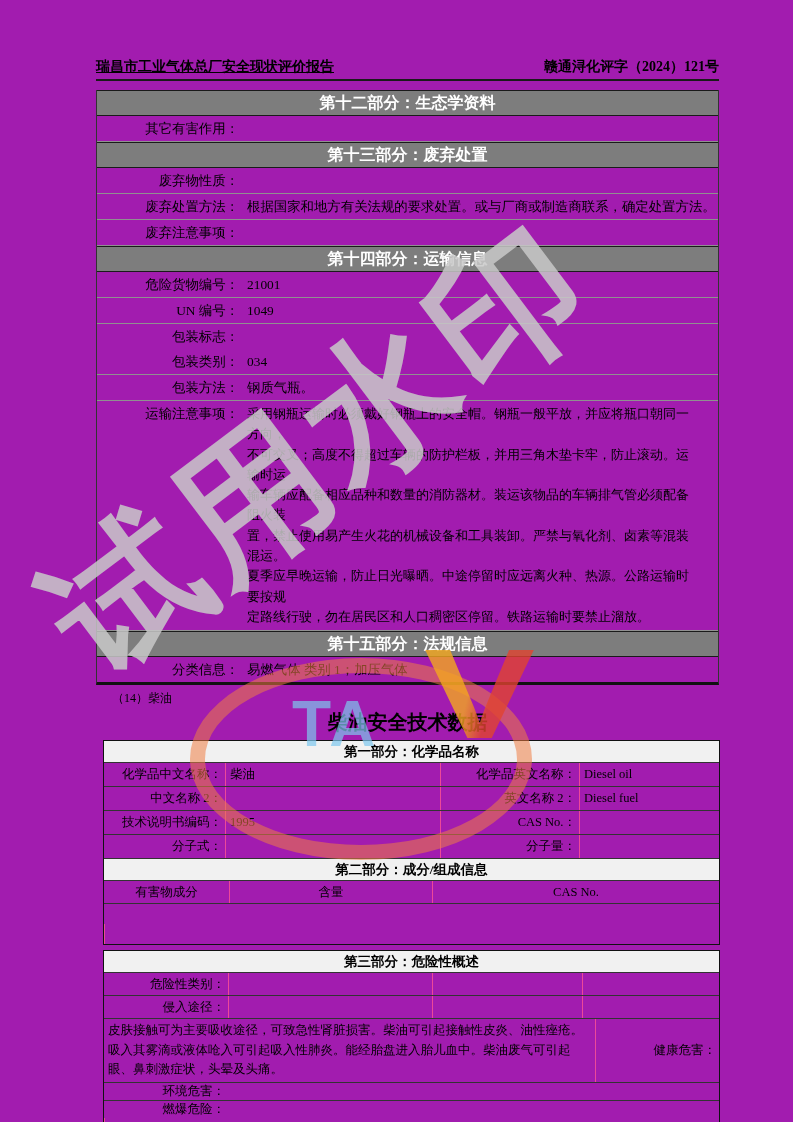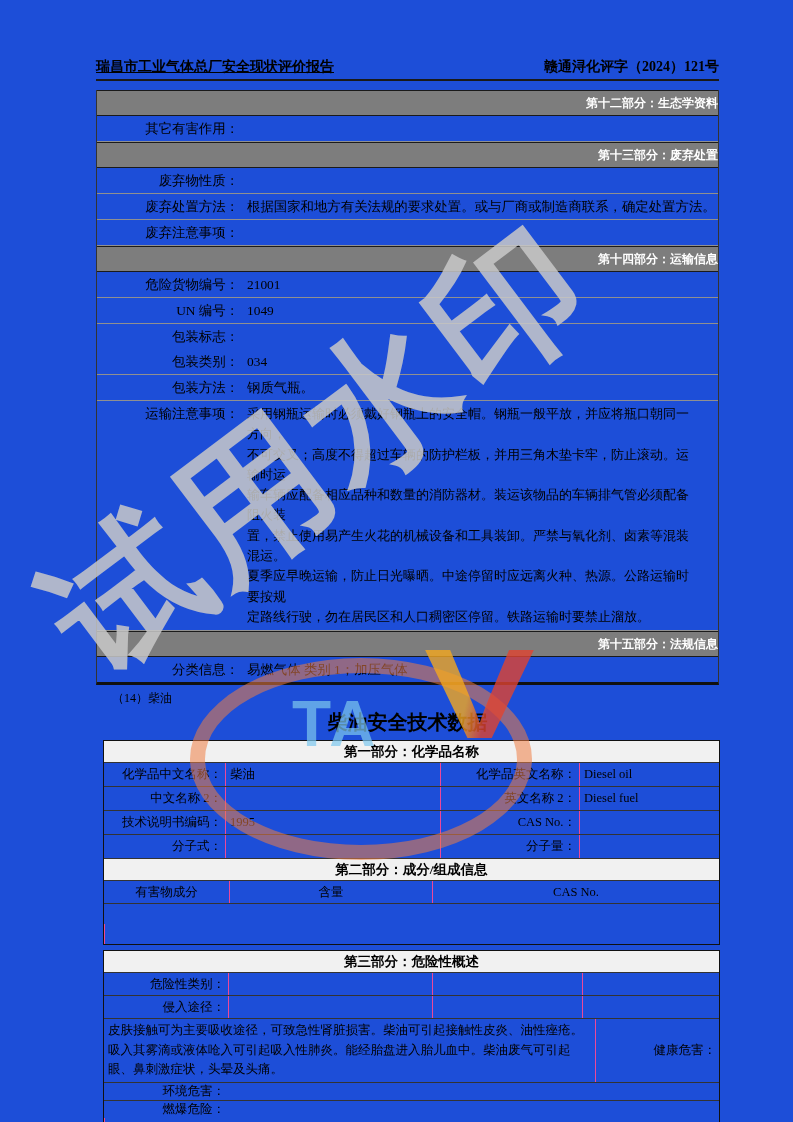--- a/index.html
+++ b/index.html
@@ -1,29 +1,29 @@
 <!DOCTYPE html>
 <html><head>
 <meta charset="utf-8">
 <style>
   html,body{margin:0;padding:0;background:#e8e8e8;}
-  .page{position:relative;width:793px;height:1122px;background:#1d4ed8;overflow:hidden;
+  .page{position:relative;width:793px;height:1122px;background:#a21caf;overflow:hidden;
         font-family:"Liberation Serif","DejaVu Serif",serif;color:#000;}
   .content{position:absolute;left:96px;top:58px;width:623px;z-index:1;}
 
   
   .doc-header{display:flex;justify-content:space-between;align-items:flex-end;
               border-bottom:2px solid #1a1a1a;padding-bottom:3px;font-weight:bold;font-size:14px;}
   .doc-header .left{text-decoration:underline;}
 
   
   .msds{border-left:1.5px solid #333;border-right:1.5px solid #333;border-bottom:3px solid #111;
         margin-top:9px;font-size:13.4px;}
-  .band{background:#7d7d7d;color:#fff;font-weight:bold;text-align:right;
-        height:24px;line-height:24px;font-size:12px;
+  .band{background:#7d7d7d;color:#fff;font-weight:bold;text-align:center;
+        height:24px;line-height:24px;font-size:16px;
         border-top:1.5px solid #1a1a1a;border-bottom:1.5px solid #1a1a1a;}
   .trow{border-bottom:1px solid #909090;}
   .trow:last-child{border-bottom:none;}
   .pair{display:flex;}
   .tlabel{width:142px;text-align:right;flex:none;line-height:25px;}
   .tvalue{flex:1;padding-left:8px;line-height:25px;}
   .tvalue.multiline{white-space:pre-line;line-height:20.3px;padding-top:3px;padding-bottom:3px;font-size:13px;}
   .trow.tall .tlabel{line-height:20.3px;padding-top:3px;}
 
   

